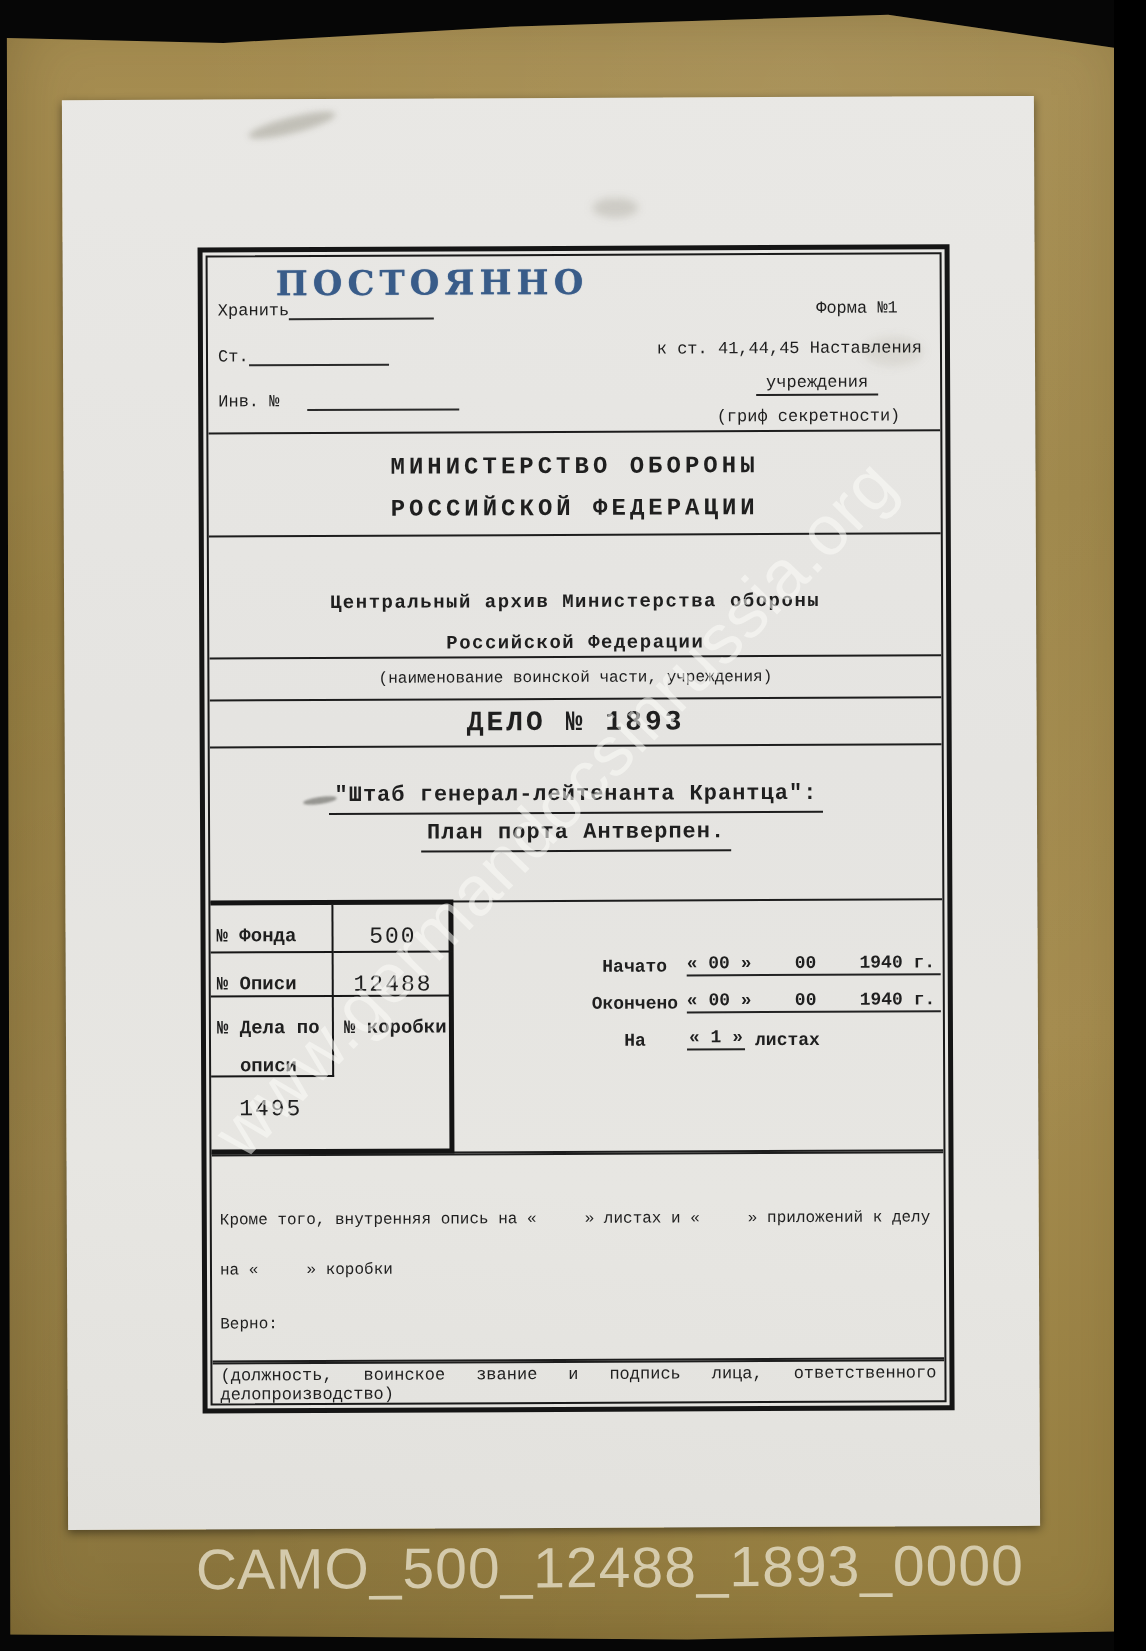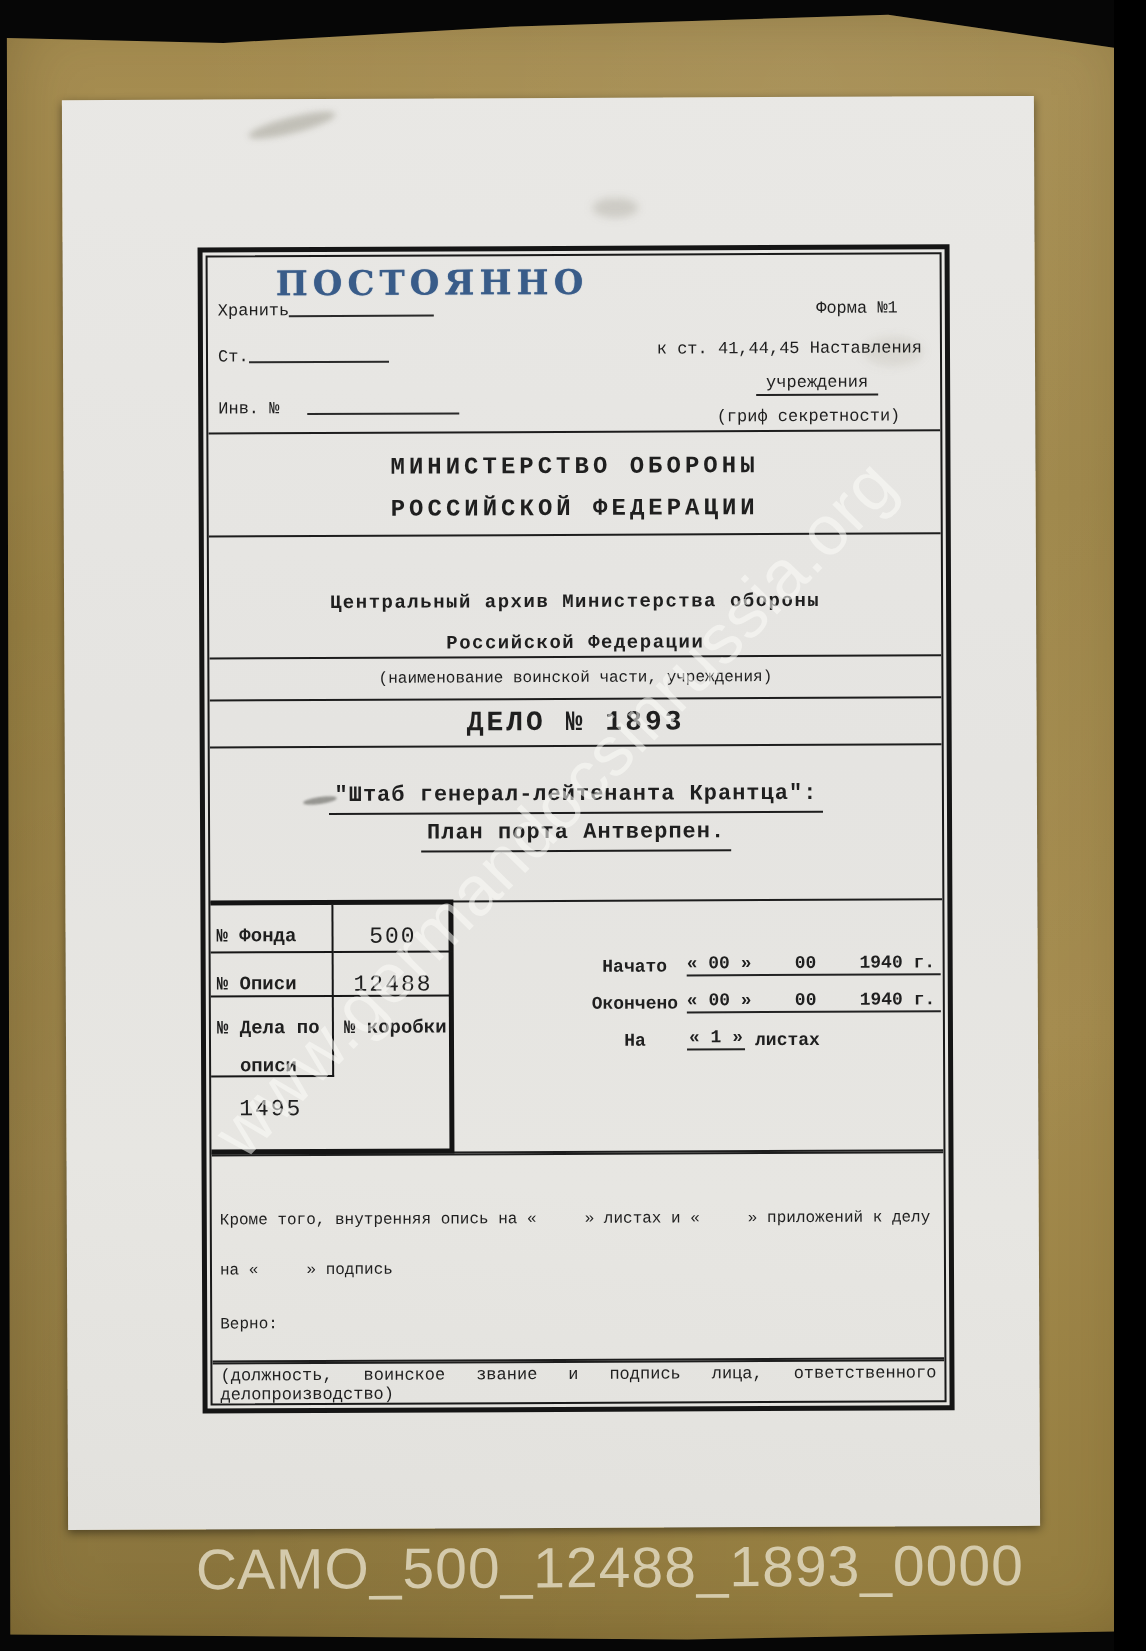--- a/index.html
+++ b/index.html
@@ -33,26 +33,26 @@
   .frame-inner{box-sizing:border-box;border:2px solid #1a1a1a;width:100%;height:100%;
                overflow:hidden;position:relative;}
   .sec{box-sizing:border-box;position:relative;}
   .sec + .sec{border-top:2px solid #1d1d1d;}
 
   
   .sec-header{height:175px;}
   .stamp{position:absolute;left:68px;top:6px;font-family:"DejaVu Serif","Liberation Serif",serif;
          font-weight:bold;font-size:34px;letter-spacing:5px;color:#2c5283;opacity:.93;
          text-shadow:0 0 1px rgba(44,82,131,.65);}
-  .fld{position:absolute;font-size:17px;display:flex;align-items:flex-start;}
+  .fld{position:absolute;font-size:17px;display:flex;align-items:flex-end;}
   .fld .lbl{white-space:pre;}
   .blank{display:inline-block;border-bottom:2px solid #2a2a2a;height:14px;}
   .fld-keep{left:10px;top:44px;}  .fld-keep .blank{width:145px;}
   .fld-st{left:10px;top:90px;}    .fld-st .blank{width:140px;}
-  .fld-inv{left:10px;top:142px;gap:28px;}  .fld-inv .blank{width:152px;}
+  .fld-inv{left:10px;top:135px;gap:28px;}  .fld-inv .blank{width:152px;}
   .hdr-r{position:absolute;right:0;font-size:17px;text-align:right;white-space:pre;}
   .hdr-form{top:44px;right:42px;}
   .hdr-ref{top:84px;right:18px;}
   .hdr-secret{top:118px;right:62px;border-bottom:2px solid #222;padding:0 10px 2px 10px;}
   .hdr-grif{top:152px;right:40px;}
 
   
   .sec-ministry{height:103px;text-align:center;padding-top:13px;}
   .sec-ministry div{font-weight:bold;font-size:24px;letter-spacing:4px;line-height:42px;white-space:pre;}
 
@@ -183,21 +183,21 @@
             <div class="date-row">
               <span class="dl">На</span>
               <span class="dv-short">« 1 »</span>
               <span class="suffix">листах</span>
             </div>
           </div>
         </div>
 
         <div class="sec sec-krome">
           <div class="kr1">Кроме того, внутренняя опись на «     » листах и «     » приложений к делу</div>
-          <div class="kr2">на «     » подпись</div>
+          <div class="kr2">на «     » коробки</div>
           <div class="kr3">Верно:</div>
         </div>
 
         <div class="sec sec-sign">
           <div class="sign-l1">(должность, воинское звание и подпись лица, ответственного</div>
           <div class="sign-l2">делопроизводство)</div>
         </div>
 
       </div>
     </div>

